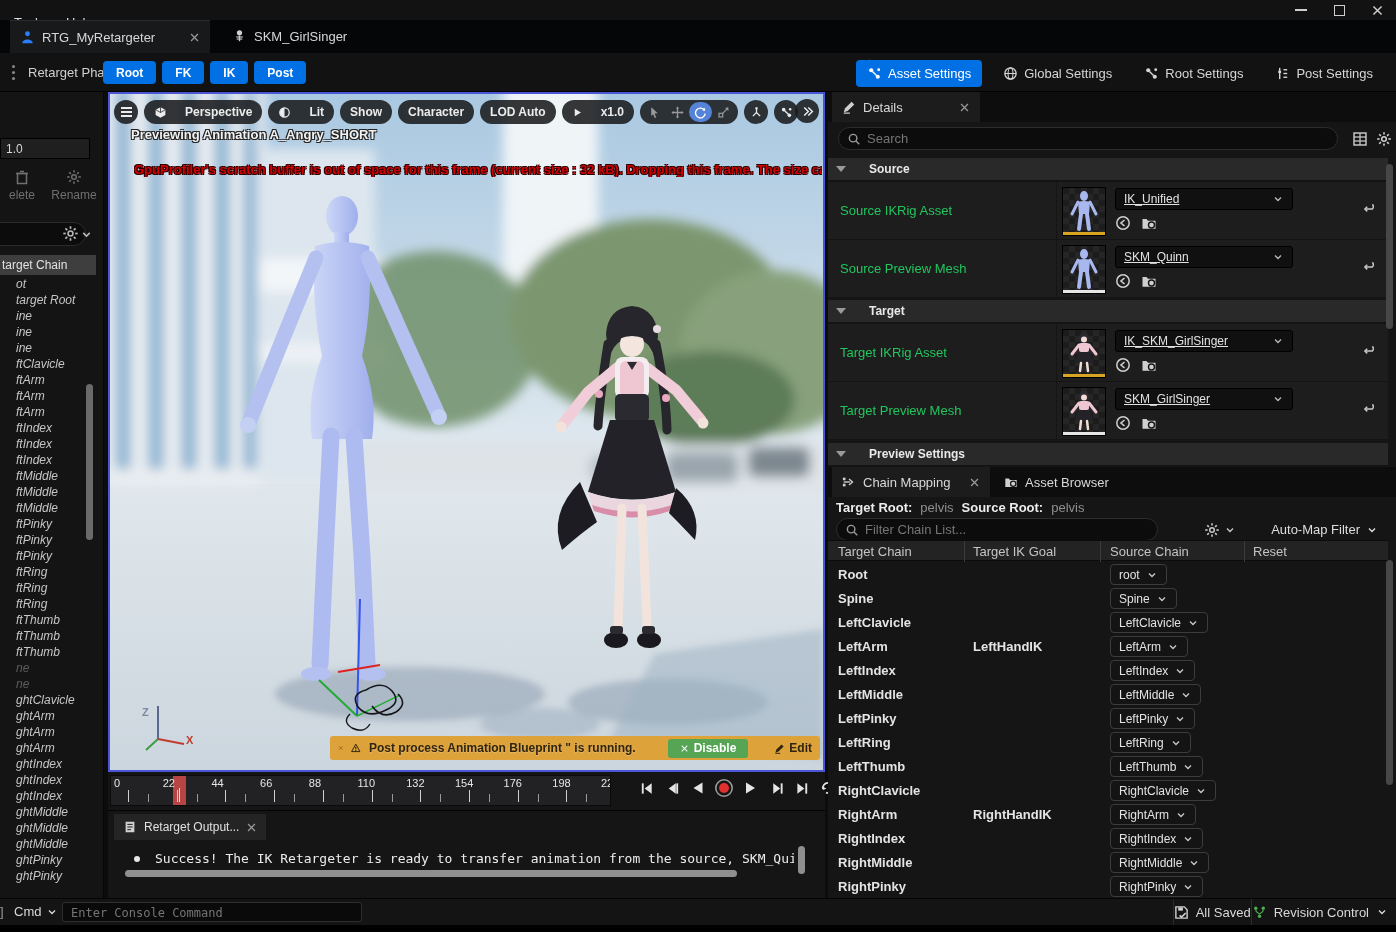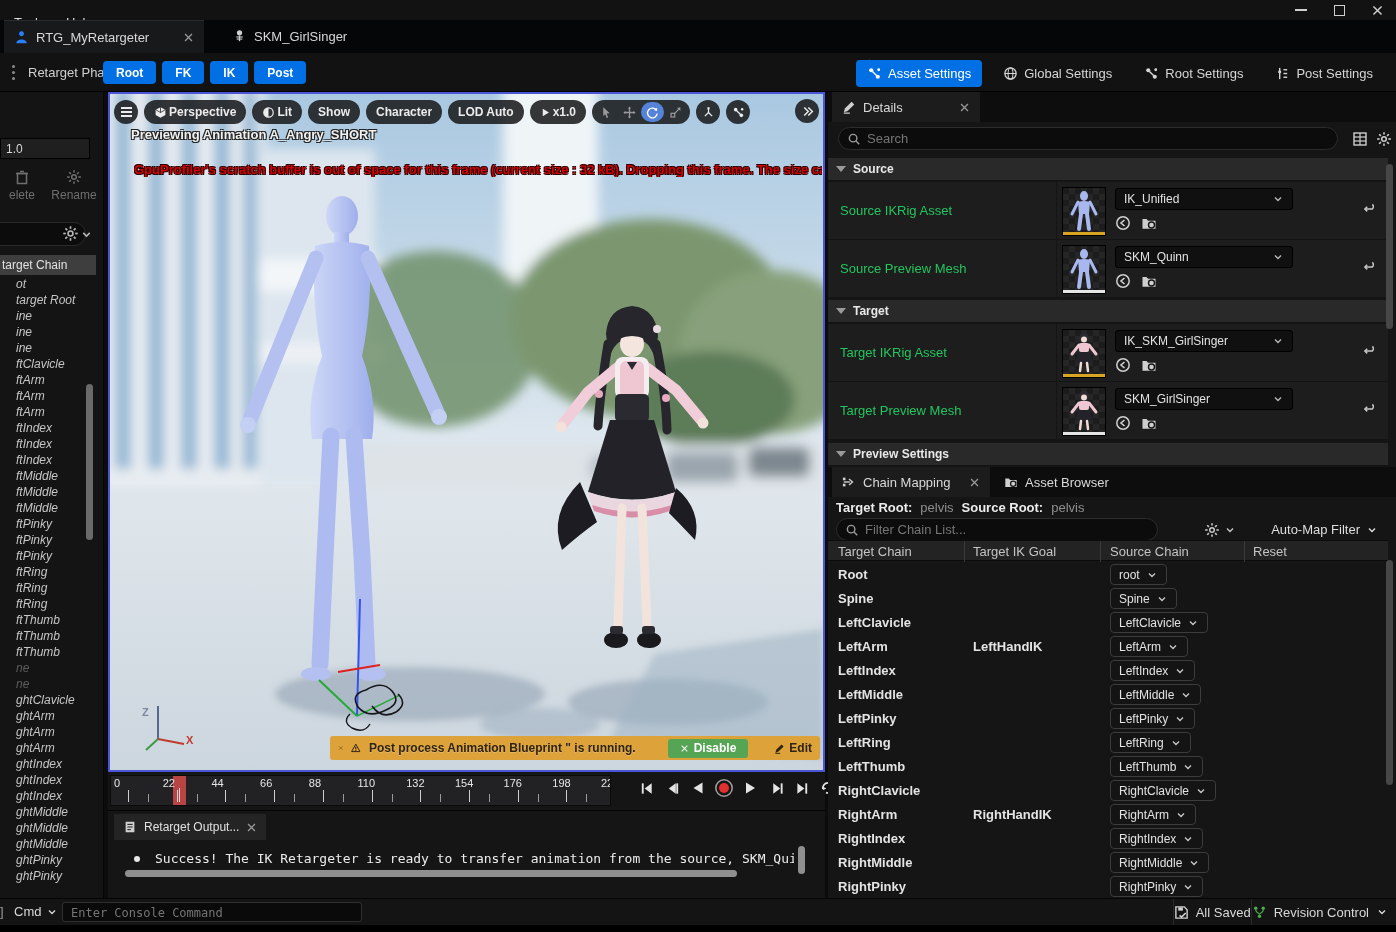--- a/index.html
+++ b/index.html
@@ -56,21 +56,21 @@
                  font-size:12px; padding:3px 0 0 2px; }
   .lp-list { position:absolute; left:0; top:185px; width:104px; height:620px; }
   .lp-item { height:16px; font-size:12px; font-style:italic; color:#c6c6c6; padding-left:16px; white-space:nowrap; }
   .lp-item.muted { color:#5c5c5c; }
   .lp-scroll { position:absolute; left:86px; top:292px; width:7px; height:156px; background:#6a6a6a; border-radius:4px; }
 
   
   .viewport { left:108px; top:92px; width:717px; height:680px; border:2px solid #4a56d6; background:#9db8cc; overflow:hidden; }
   .vp-scene { position:absolute; left:0; top:0; }
   .vp-toolbar { position:absolute; left:4px; top:5px; width:705px; height:26px; display:flex; align-items:center; gap:6px; }
-  .vp-pill { height:24px; display:flex; align-items:center; gap:2px; padding:0 10px; border-radius:13px;
+  .vp-pill { height:24px; display:flex; align-items:center; gap:18px; padding:0 10px; border-radius:13px;
              background:rgba(26,27,30,.88); color:#ececec; font-size:12px; font-weight:bold; }
   .vp-circle { width:24px; height:24px; border-radius:50%; background:rgba(26,27,30,.88); display:flex; align-items:center; justify-content:center; color:#ececec; }
   .hamb { width:11px; height:2px; background:#ececec; box-shadow:0 4px 0 #ececec, 0 -4px 0 #ececec; }
   .xform-group { height:24px; border-radius:13px; background:rgba(26,27,30,.88); display:flex; align-items:center; padding:0 3px; }
   .xform-cell { width:23px; height:20px; display:flex; align-items:center; justify-content:center; color:#9a9a9a; border-radius:10px; }
   .xform-cell.active { background:#5583d8; color:#fff; }
   .vp-expand { position:absolute; right:4px; top:5px; }
   .vp-preview-text { position:absolute; left:21px; top:33px; font-size:13px; font-weight:bold; color:#f2f2f2;
        text-shadow:1px 1px 0 #222, -1px 1px 0 #222, 1px -1px 0 #222, -1px -1px 0 #222; }
   .vp-warning { position:absolute; left:24px; top:68px; width:688px; font-size:13px; font-weight:bold; color:#d40000;
@@ -107,32 +107,32 @@
   .out-hscroll { position:absolute; left:17px; top:59px; width:612px; height:7px; background:#8f8f8f; border-radius:4px; }
   .out-vscroll { position:absolute; left:690px; top:35px; width:7px; height:28px; background:#8f8f8f; border-radius:4px; }
 
   
   .right-panel { left:828px; top:92px; width:568px; height:806px; background:#151515; }
   .rp-tabs { position:absolute; left:0; width:568px; height:30px; background:#0d0d0e; }
   .rp-tab { position:absolute; top:0; height:30px; display:flex; align-items:center; gap:7px; padding:0 10px; font-size:13px; color:#d8d8d8; }
   .rp-tab.active { background:#1c1c1d; }
   .searchbar { position:absolute; height:23px; border-radius:12px; background:#0c0c0c; border:1px solid #2c2c2c; display:flex; align-items:center; padding:0 8px; gap:6px; }
   .searchbar input { flex:1; background:transparent; border:none; outline:none; color:#c8c8c8; font-size:13px; }
-  .section-head { position:absolute; left:0; width:560px; height:23px; background:#292929; display:flex; align-items:center; gap:7px;
+  .section-head { position:absolute; left:0; width:560px; height:23px; background:#292929; display:flex; align-items:center; gap:23px;
                   padding-left:8px; font-size:12px; font-weight:bold; color:#e8e8e8; border-bottom:1px solid #131313; }
   .tri-down { width:0; height:0; border-left:5px solid transparent; border-right:5px solid transparent; border-top:6px solid #9a9a9a; }
 
   
   .d-row { position:relative; width:560px; height:58px; background:#1d1d1d; border-bottom:1px solid #141414; }
   .d-label { position:absolute; left:12px; top:21px; font-size:13px; color:#22c55e; }
   .d-thumb { position:absolute; left:234px; top:5px; width:44px; height:49px; border:1px solid #000; overflow:hidden;
              background:repeating-conic-gradient(#262626 0% 25%, #1c1c1c 0% 50%) 0 0 / 12px 12px; }
   .th-underline { position:absolute; left:0; bottom:0; width:100%; height:3px; }
   .d-drop { position:absolute; left:287px; top:6px; width:178px; height:22px; background:#101010; border:1px solid #000; border-radius:3px;
-            display:flex; align-items:center; justify-content:space-between; padding:0 8px; font-size:12px; color:#e2e2e2; }
+            display:flex; align-items:center; justify-content:space-between; padding:0 8px; font-size:12px; color:#e2e2e2;text-decoration:underline; }
   .d-icons { position:absolute; left:287px; top:33px; display:flex; gap:10px; color:#cfcfcf; }
   .d-reset { position:absolute; right:10px; top:20px; color:#c8c8c8; }
   .d-divider { position:absolute; left:228px; top:0; width:1px; height:58px; background:#151515; }
   .rp-vscroll { position:absolute; width:7px; background:#474747; border-radius:4px; }
 
   
   .cm-roots { position:absolute; left:8px; display:flex; gap:8px; font-size:13px; align-items:center; }
   .cm-roots b { color:#ececec; font-weight:bold; }
   .cm-roots span.val { color:#8f8f8f; }
   .cm-filter-row { position:absolute; left:8px; width:552px; height:26px; }
@@ -347,21 +347,21 @@
         <div class="win-max-glyph"></div>
       </div>
     <div class="win-btn" style="right:0">
         <svg class="i" width="13" height="13">
           <use href="#i-close"></use>
         </svg>
       </div>
   </div>
 
   <div class="abs tabbar">
-    <div class="doc-tab active" style="left:4px; width:200px">
+    <div class="doc-tab active" style="left:10px; width:200px">
       <svg class="i" width="15" height="15" style="color:#2b7fff">
           <use href="#i-person"></use>
         </svg>
       <span style="flex:1">RTG_MyRetargeter</span>
       <svg class="i tab-close" width="11" height="11">
           <use href="#i-close"></use>
         </svg>
     </div>
     <div class="doc-tab" style="left:222px">
       <svg class="i" width="15" height="15" style="color:#cfcfcf">

